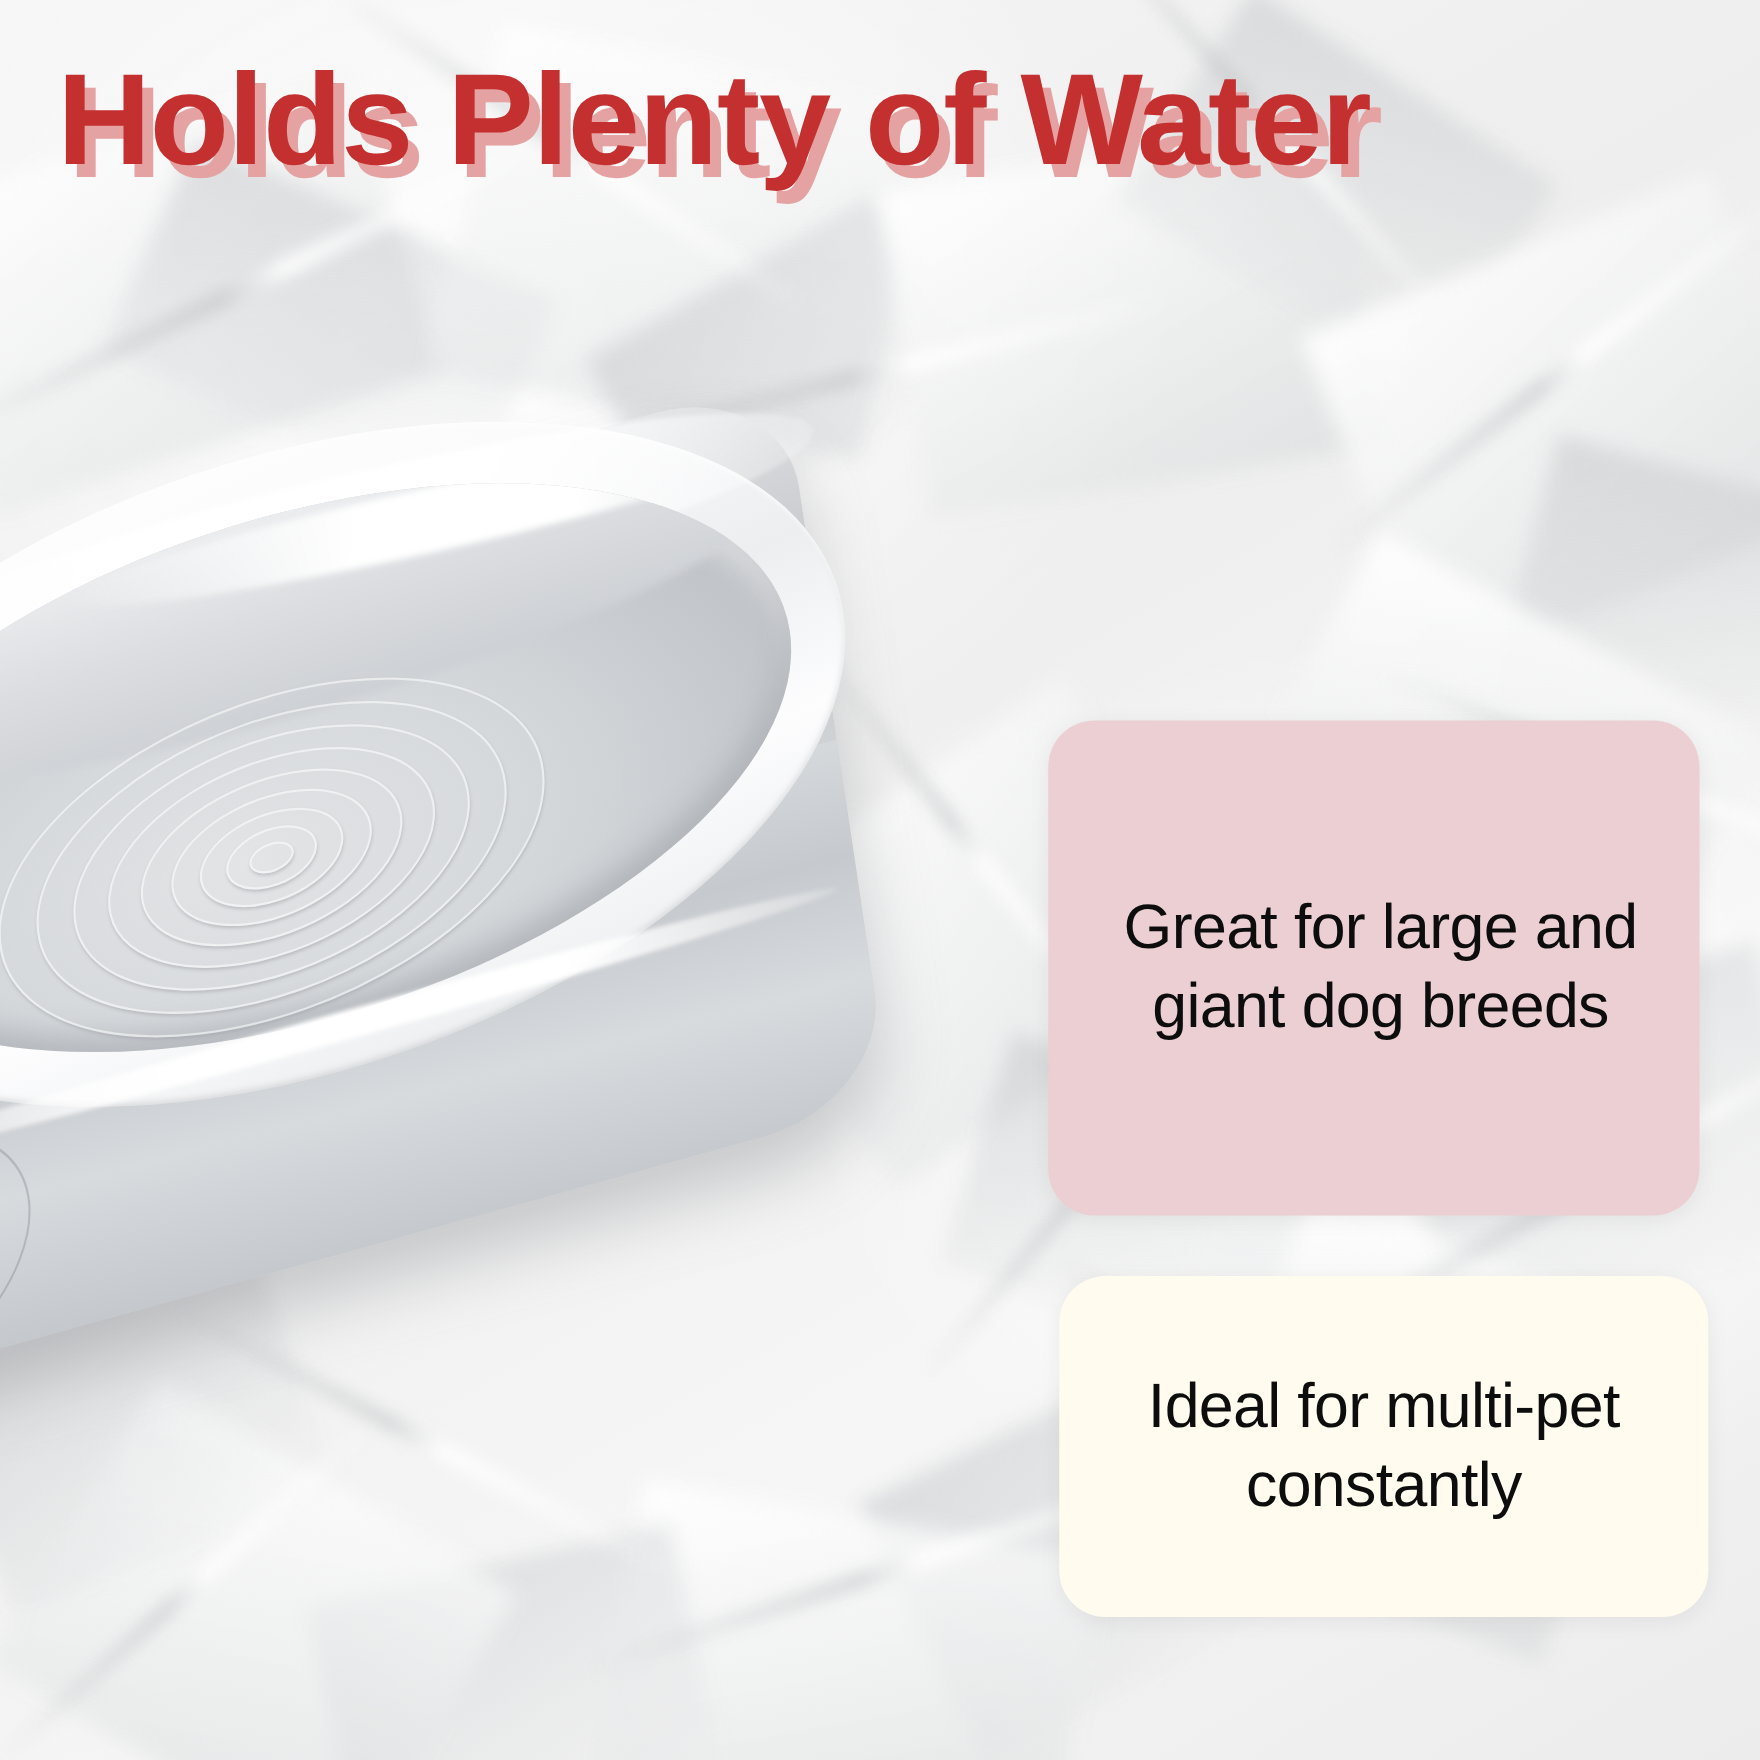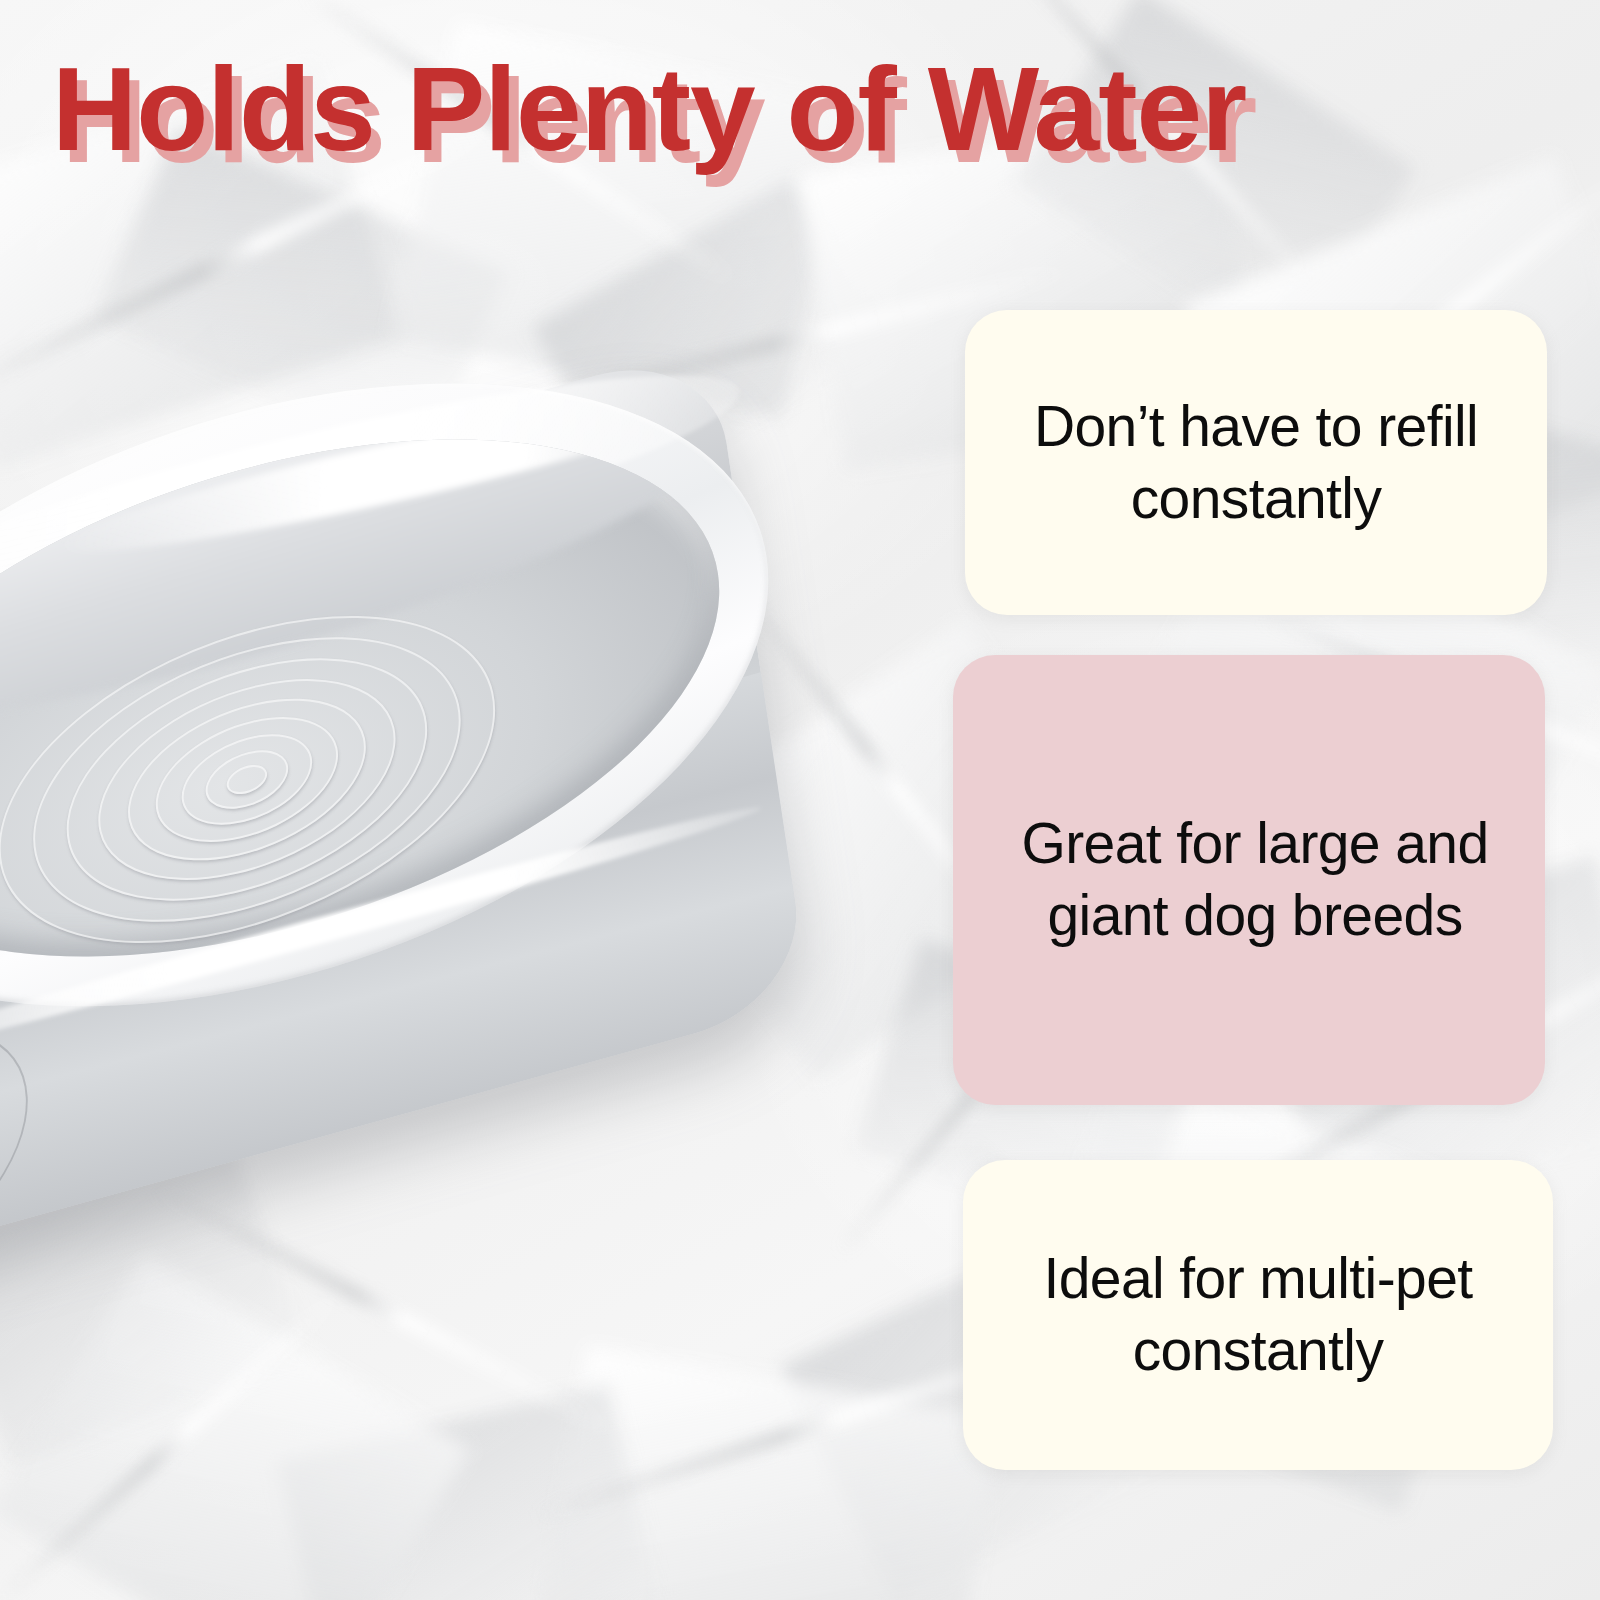--- a/index.html
+++ b/index.html
@@ -317,23 +317,20 @@
             <path id="tagpath" d="M 8,18 A 132,72 0 0 0 270,34" fill="none"></path>
           </defs>
           <text><textPath href="#tagpath" startOffset="2%">Every day is peday</textPath></text>
         </svg>
 
       </div>
 
     </div>
   </div>
 
-  <div id="callout-1" class="callout" style="background:#fffcef">
-    <p>Don’t have to refill constantly</p>
-  </div>
 
   <div id="callout-2" class="callout" style="background:#eccfd2">
     <p>Great for large and giant dog breeds</p>
   </div>
 
   <div id="callout-3" class="callout" style="background:#fffcef">
     <p>Ideal for multi-pet constantly</p>
   </div>
 
 </div>

